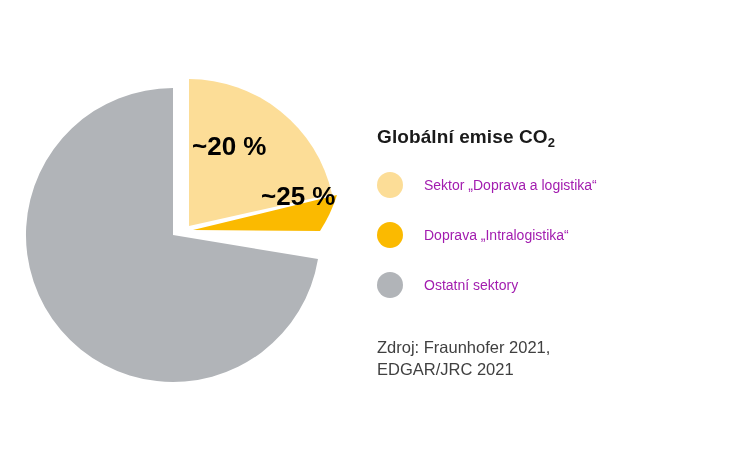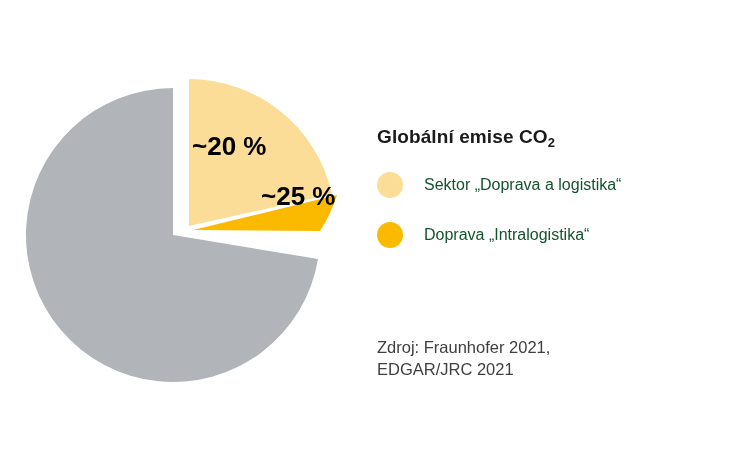--- a/index.html
+++ b/index.html
@@ -60,22 +60,22 @@
     margin-bottom: 24px;
   }
   .legend-swatch {
     width: 26px;
     height: 26px;
     border-radius: 50%;
     flex: 0 0 26px;
   }
   .legend-text {
     margin-left: 21px;
-    font-size: 16px;
-    color: #14532d;
+    font-size: 14px;
+    color: #a21caf;
     white-space: nowrap;
     line-height: 1;
     text-align: right;
   }
   .source-note {
     position: absolute;
     left: 377px;
     top: 336px;
     font-size: 16.5px;
     line-height: 1.35;
@@ -116,18 +116,22 @@
     <div class="legend-row">
       <span class="legend-swatch" style="background:#FCDD97"></span>
       <span class="legend-text">Sektor „Doprava a logistika“</span>
     </div>
 
     <div class="legend-row">
       <span class="legend-swatch" style="background:#FBBA00"></span>
       <span class="legend-text">Doprava „Intralogistika“</span>
     </div>
 
+    <div class="legend-row">
+      <span class="legend-swatch" style="background:#B1B4B8"></span>
+      <span class="legend-text">Ostatní sektory</span>
+    </div>
   </div>
 
   <div class="source-note">Zdroj: Fraunhofer 2021,
 EDGAR/JRC 2021</div>
 
 </div>
 
 </body></html>

